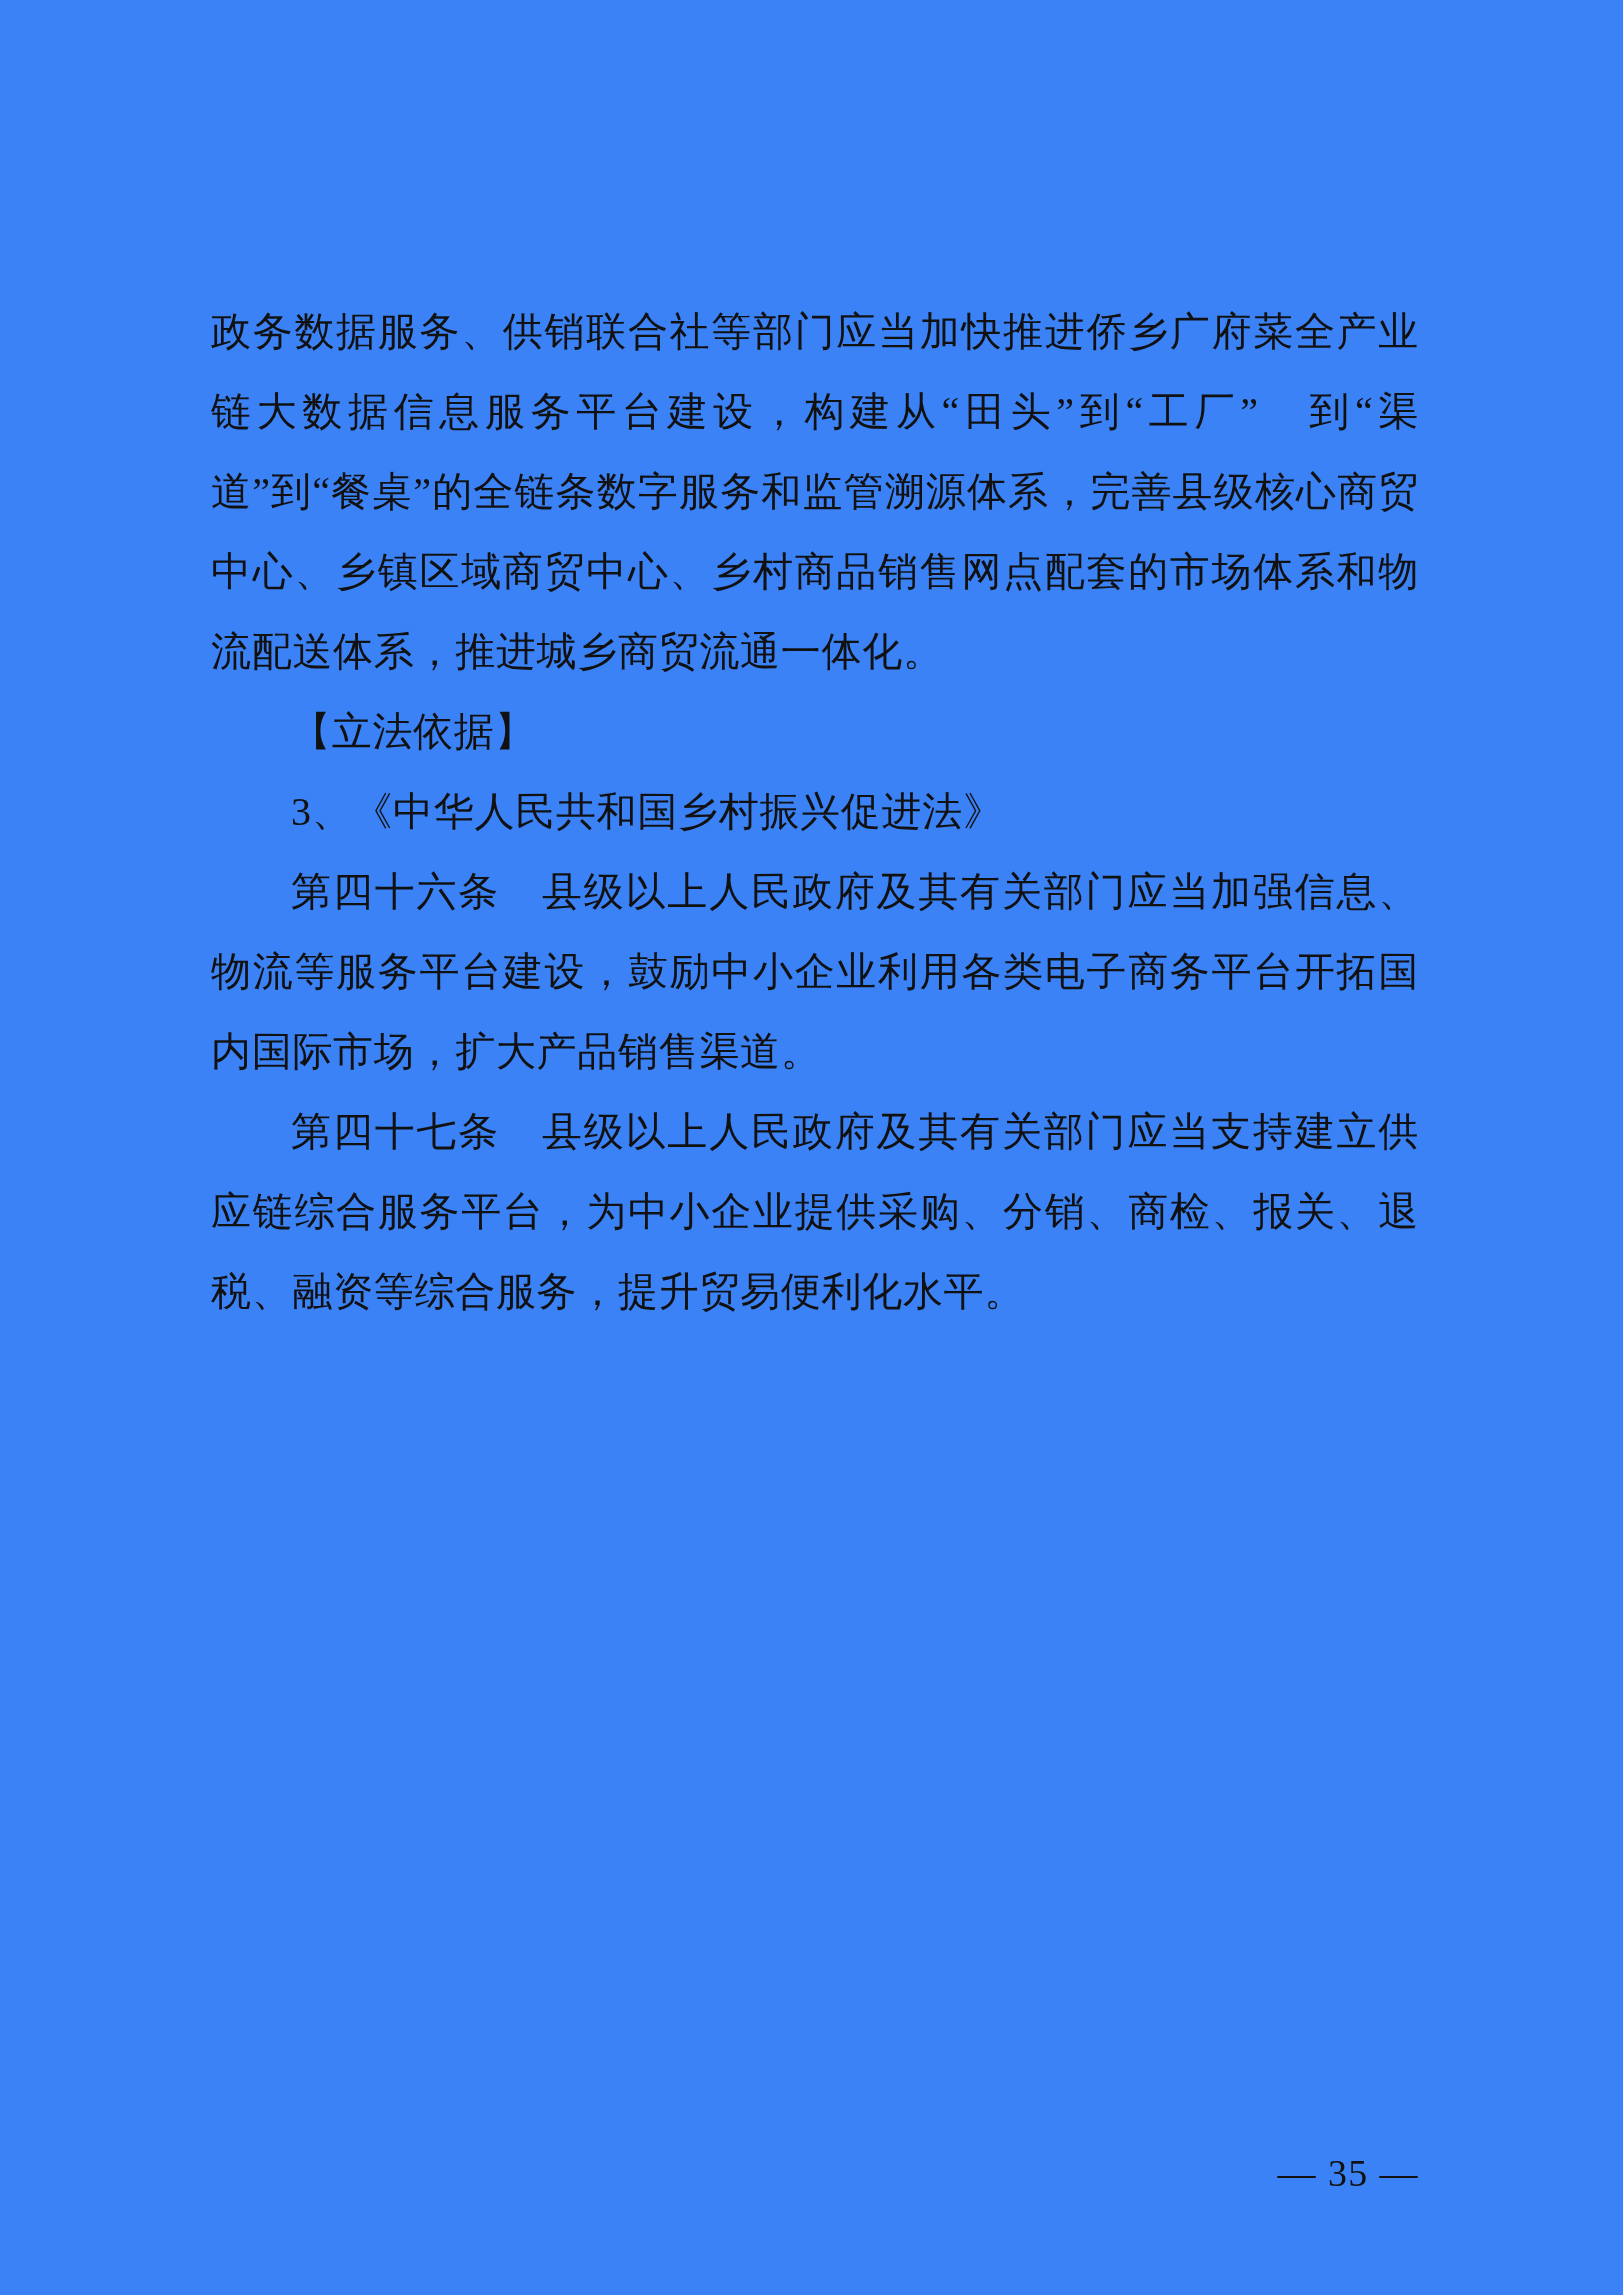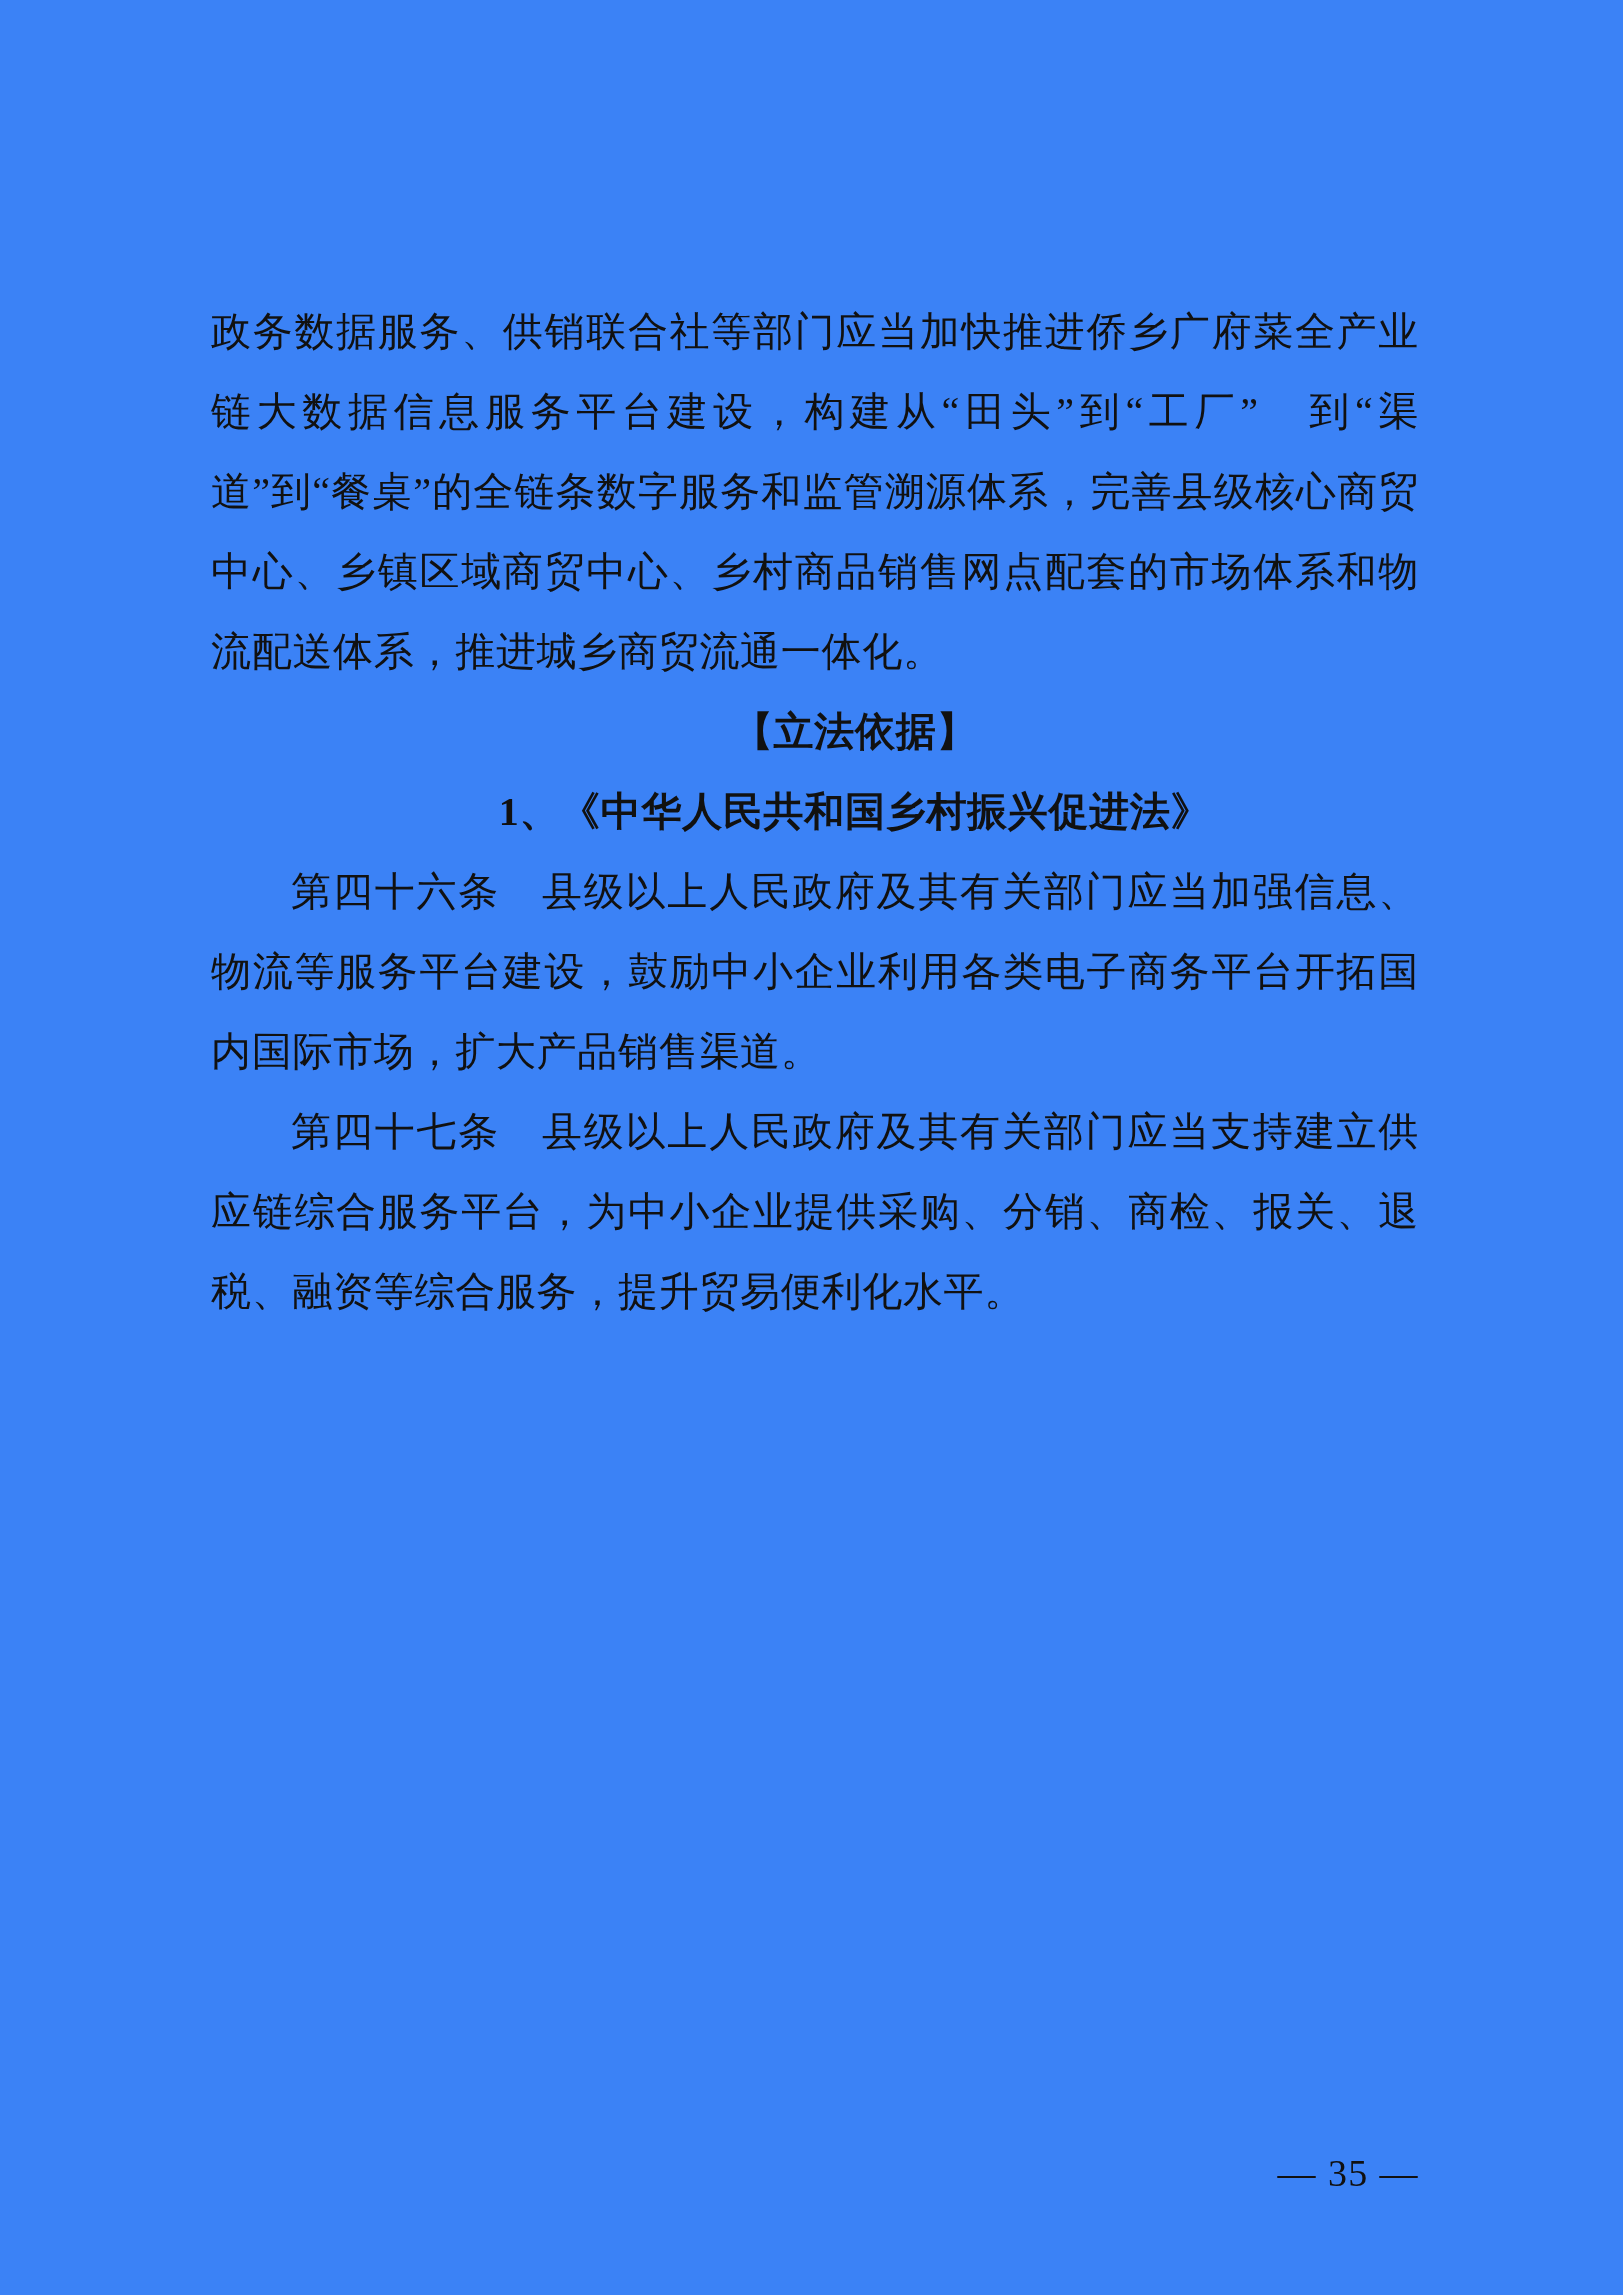--- a/index.html
+++ b/index.html
@@ -28,22 +28,22 @@
     line-height: 80px;
     text-align: justify;
     text-justify: inter-ideograph;
     word-break: break-all;
     letter-spacing: 0.7px;
   }
   .para.indent {
     text-indent: 2em;
   }
   .para.heading {
-    font-weight: 700;
-    text-align: center;
+    font-weight: 400;
+    text-align: left;
   }
   .page-number {
     position: absolute;
     top: 2151px;
     right: 204px;
     font-size: 38px;
     line-height: 45px;
     letter-spacing: 1.4px;
     color: #111111;
     font-family: "Liberation Serif", "DejaVu Serif", serif;
@@ -53,21 +53,21 @@
 <body>
 
 <div class="page">
 
   <div class="text-block">
 
     <p class="para">政务数据服务、供销联合社等部门应当加快推进侨乡广府菜全产业链大数据信息服务平台建设，构建从“田头”到“工厂”　到“渠道”到“餐桌”的全链条数字服务和监管溯源体系，完善县级核心商贸中心、乡镇区域商贸中心、乡村商品销售网点配套的市场体系和物流配送体系，推进城乡商贸流通一体化。</p>
 
     <p class="para indent heading">【立法依据】</p>
 
-    <p class="para indent heading">1、《中华人民共和国乡村振兴促进法》</p>
+    <p class="para indent heading">3、《中华人民共和国乡村振兴促进法》</p>
 
 
 
     <p class="para indent">第四十六条　县级以上人民政府及其有关部门应当加强信息、物流等服务平台建设，鼓励中小企业利用各类电子商务平台开拓国内国际市场，扩大产品销售渠道。</p>
 
     <p class="para indent">第四十七条　县级以上人民政府及其有关部门应当支持建立供应链综合服务平台，为中小企业提供采购、分销、商检、报关、退税、融资等综合服务，提升贸易便利化水平。</p>
 
   </div>
 
   <div class="page-number">— 35 —</div>

